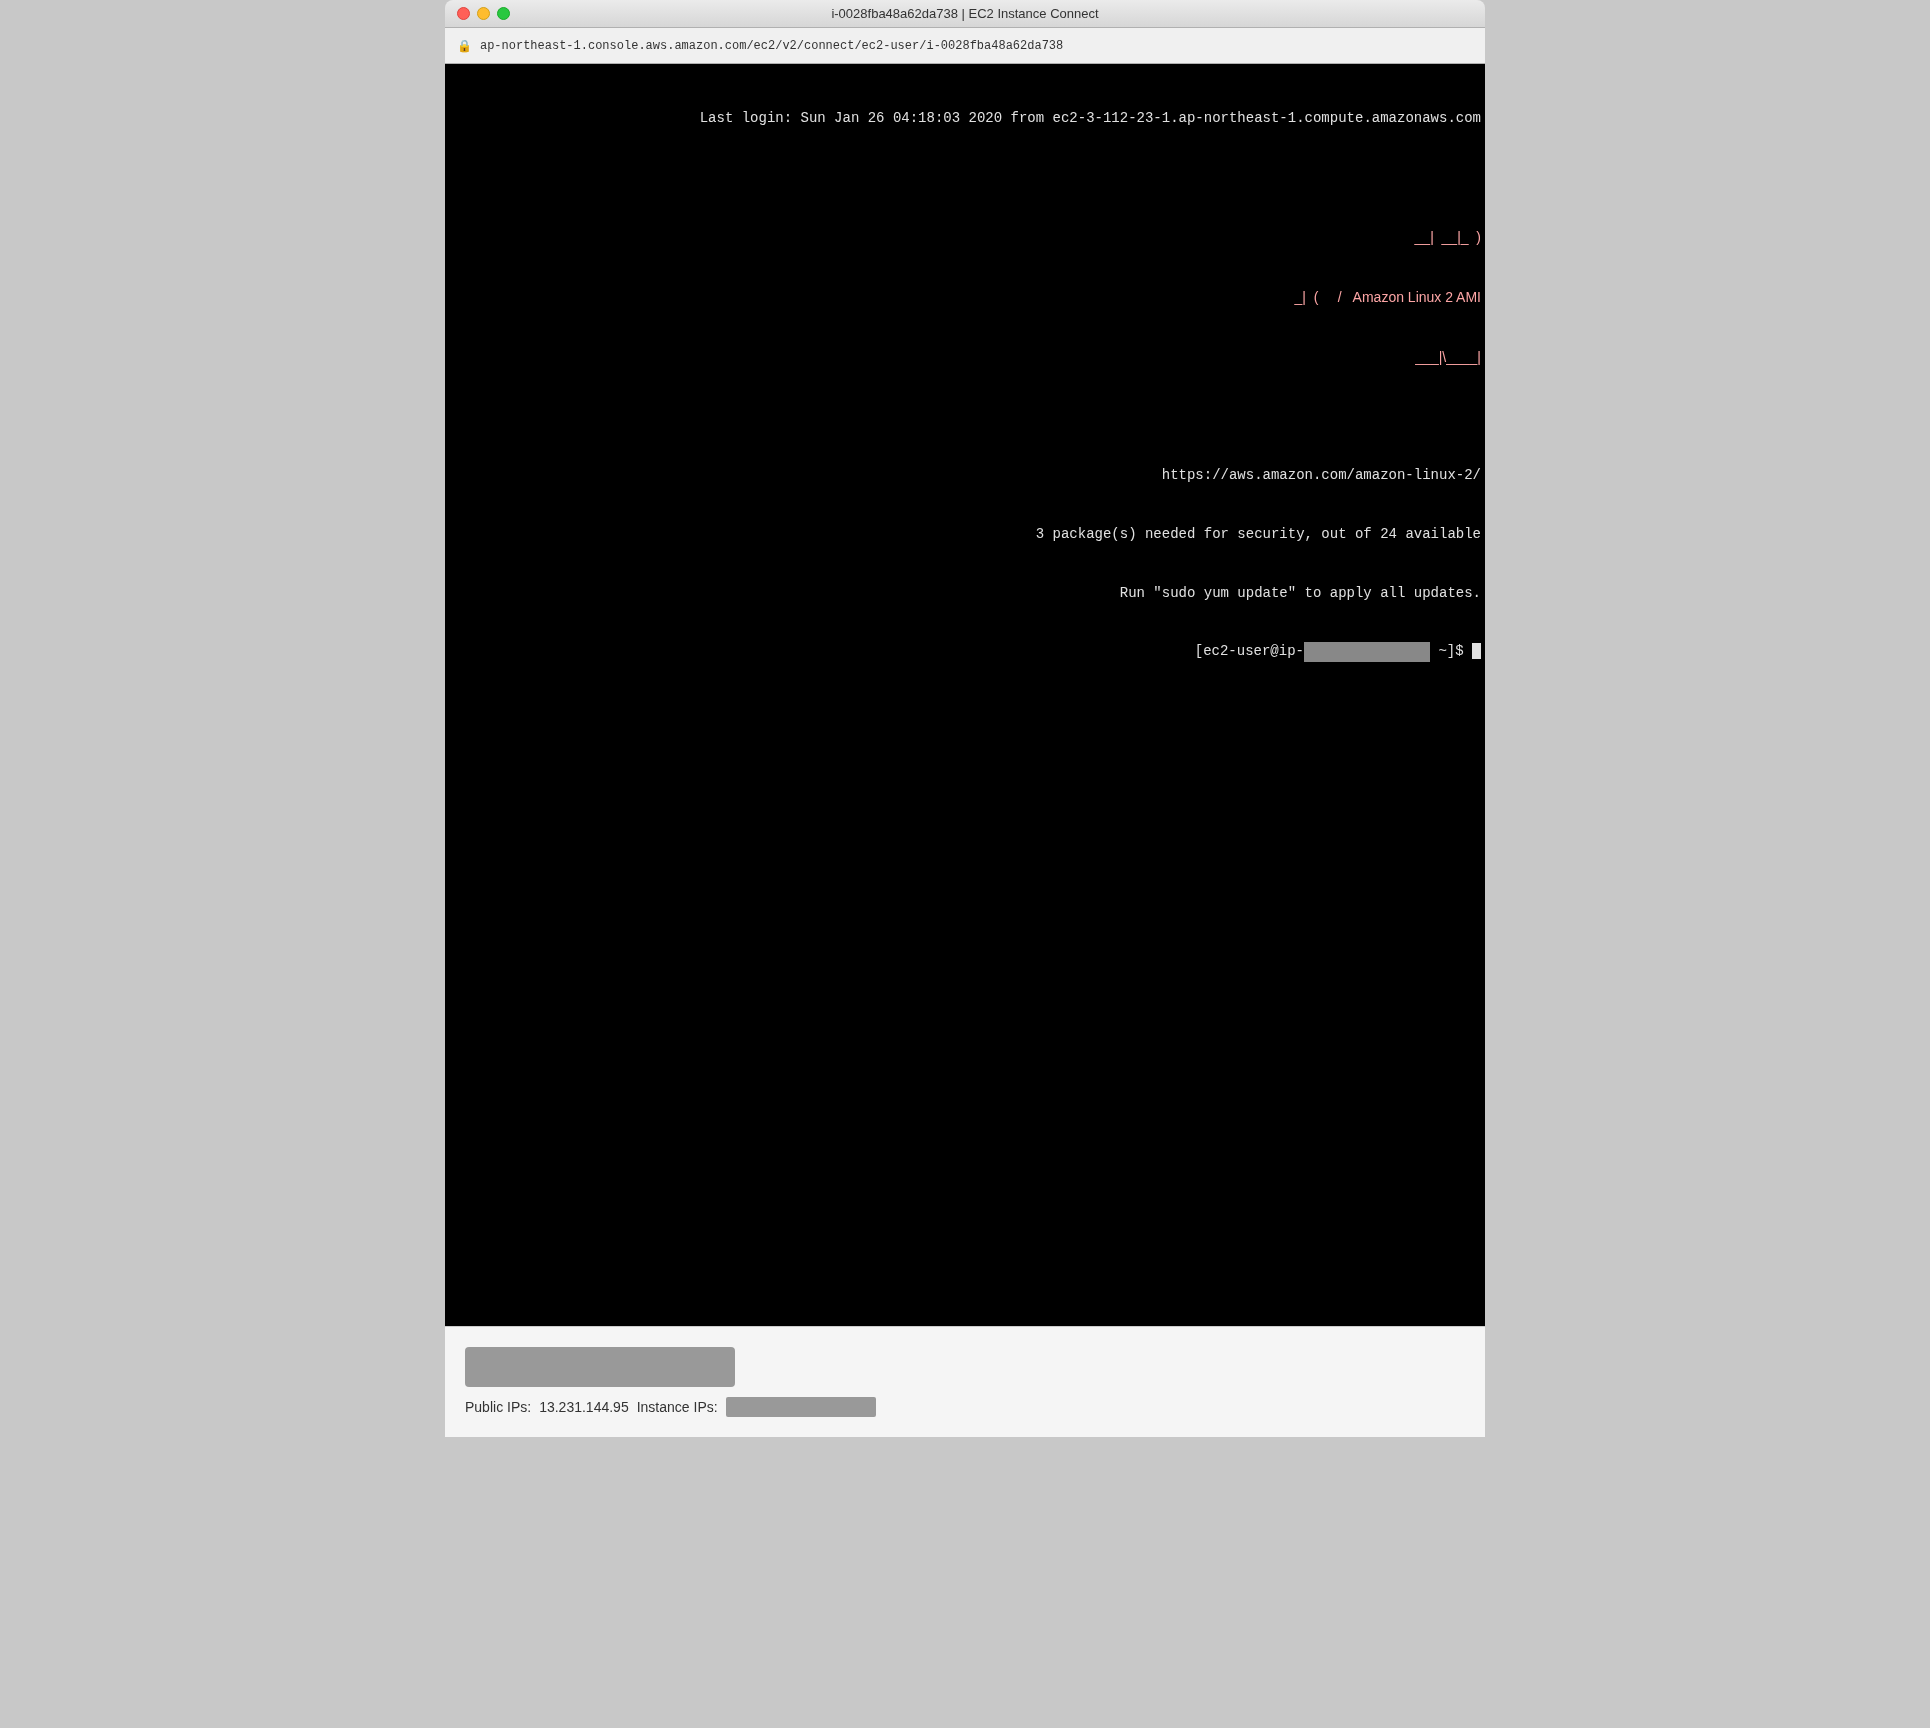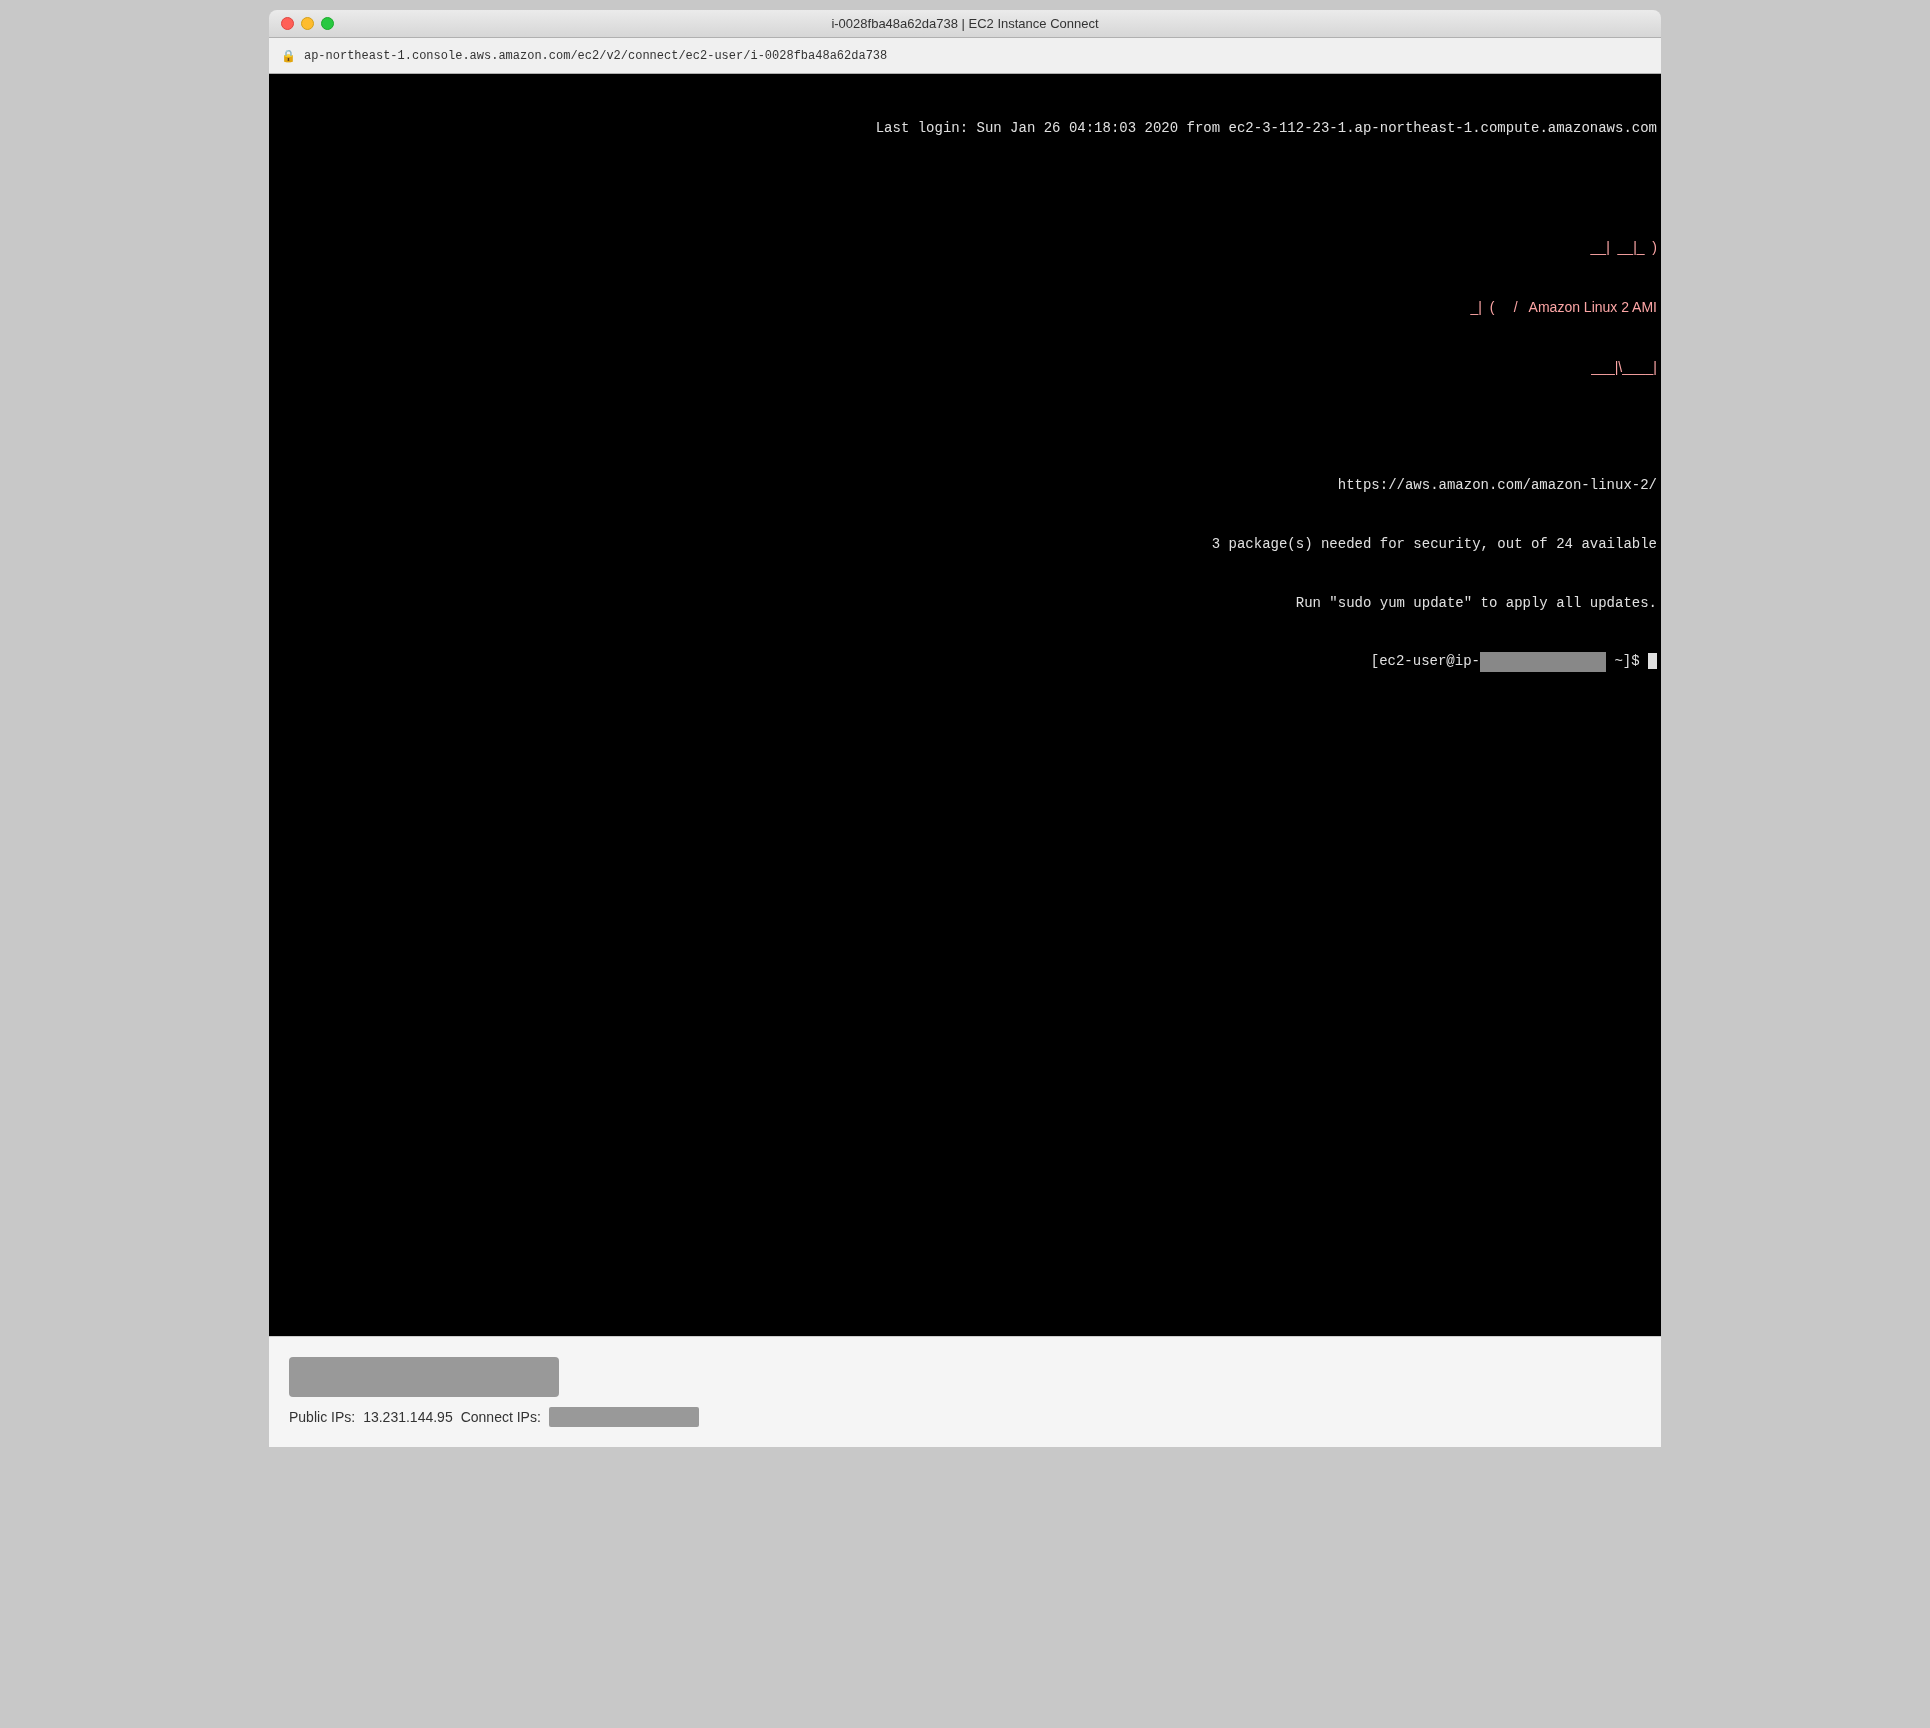--- a/index.html
+++ b/index.html
@@ -11,22 +11,22 @@
     body {
       width: 1930px;
       height: 1728px;
       background: #c8c8c8;
       font-family: -apple-system, BlinkMacSystemFont, 'Helvetica Neue', sans-serif;
       overflow: hidden;
     }
 
     
     .window {
-      width: 1392px;
-      margin: 10px auto;
+      width: 1040px;
+      margin: 0 auto;
       position: relative;
       top: 0;
     }
 
     
     .titlebar {
       background: linear-gradient(to bottom, #ebebeb, #d6d6d6);
       border-top-left-radius: 8px;
       border-top-right-radius: 8px;
       height: 28px;
@@ -201,17 +201,17 @@
     <span class="terminal-line">Run "sudo yum update" to apply all updates.</span>
     <span class="terminal-line"><span>[ec2-user@ip-</span><span class="prompt-redacted">&nbsp;&nbsp;&nbsp;&nbsp;&nbsp;&nbsp;&nbsp;&nbsp;&nbsp;&nbsp;&nbsp;&nbsp;&nbsp;&nbsp;&nbsp;</span><span> ~]$ </span><span class="cursor"></span></span>
     <div class="terminal-empty"></div>
   </div>
 
   <div class="bottom-bar">
     <div class="redacted-input"></div>
     <div class="ip-info">
       <span>Public IPs:</span>
       <span>13.231.144.95</span>
-      <span>Connect IPs:</span>
+      <span>Instance IPs:</span>
       <span class="private-ip-redacted"></span>
     </div>
   </div>
 </div>
 
 </body></html>

